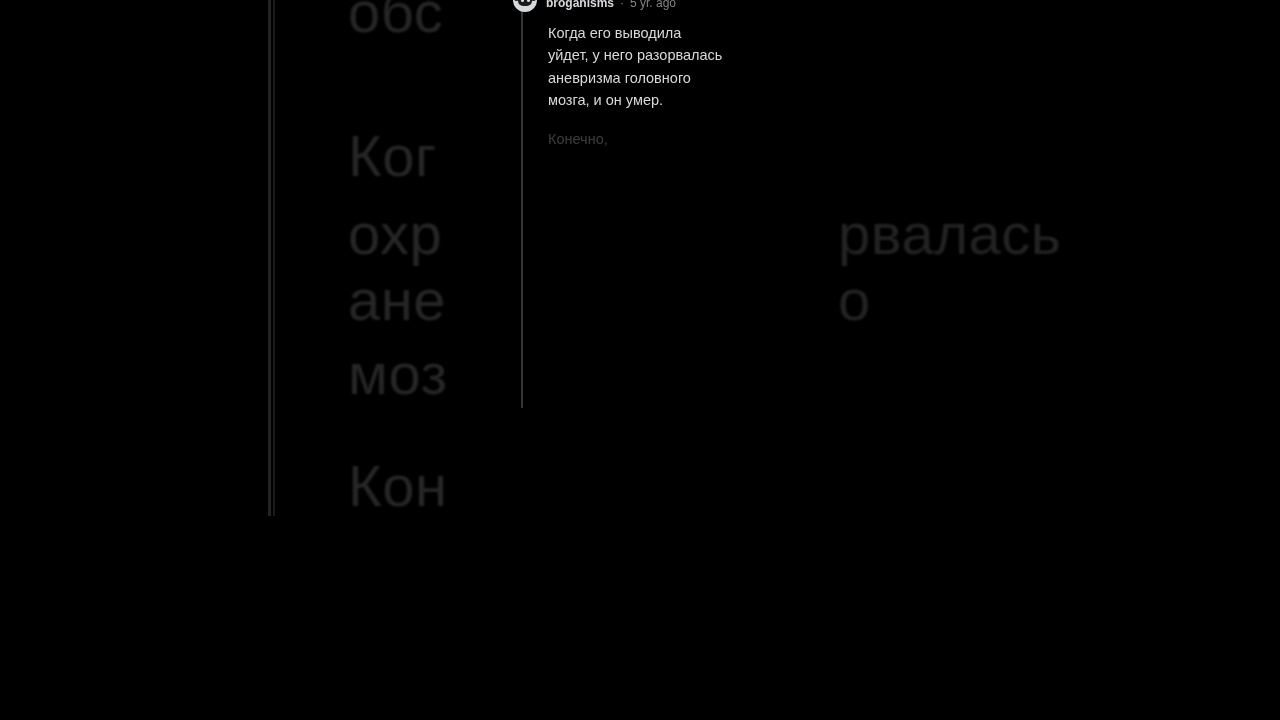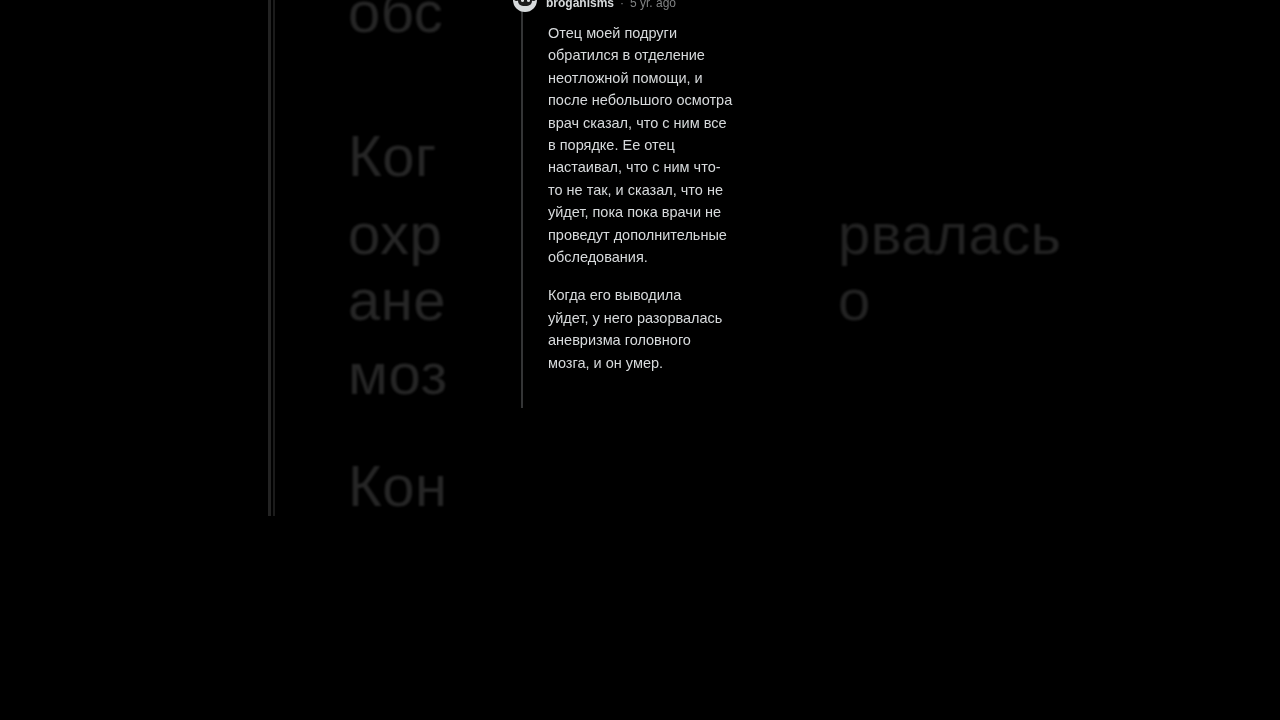--- a/index.html
+++ b/index.html
@@ -219,32 +219,22 @@
       <div class="snoo-eye-r"></div>
     </div>
 
     <div class="comment-head">
       <span class="username">broganisms</span>
       <span class="meta-sep">·</span>
       <span class="timestamp">5 yr. ago</span>
     </div>
 
     <div class="comment-body">
-      <p class="para">Отец моей подруги
-обратился в отделение
-неотложной помощи, и
-после небольшого осмотра
-врач сказал, что с ним все
-в порядке. Ее отец
-настаивал, что с ним что-
-то не так, и сказал, что не
-уйдет, пока пока врачи не
-проведут дополнительные
-обследования.</p>
       <p class="para">Когда его выводила
 уйдет, у него разорвалась
 аневризма головного
 мозга, и он умер.</p>
+      <p class="para faded">Конечно,</p>
     </div>
 
   </div>
 
 </div>
 
 </body></html>

